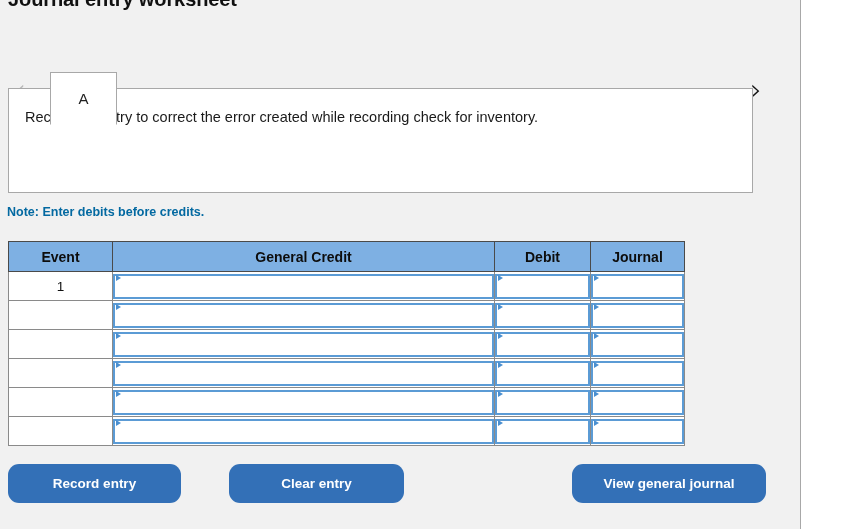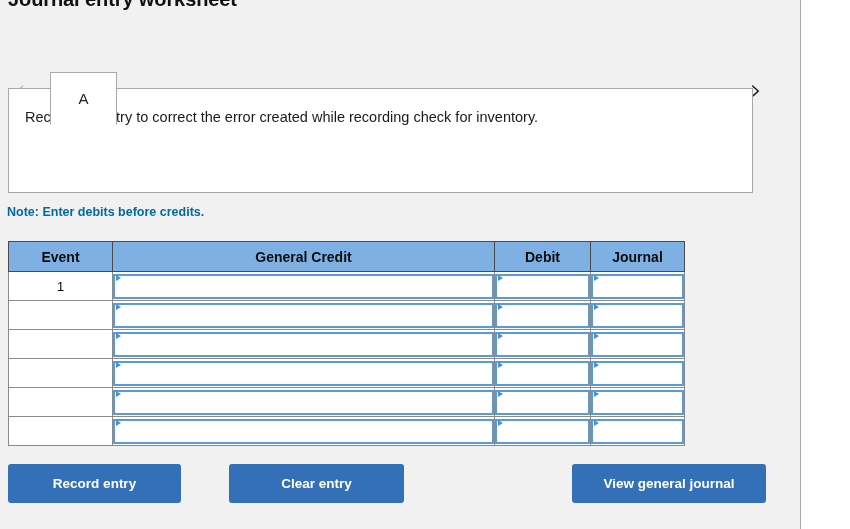--- a/index.html
+++ b/index.html
@@ -168,21 +168,21 @@
   
   .action-btn {
     position: absolute;
     top: 464px;
     height: 39px;
     background: #3370b7;
     color: #ffffff;
     font-size: 13.5px;
     font-weight: bold;
     border: none;
-    border-radius: 3px;
+    border-radius: 11px;
     cursor: pointer;
     font-family: "Liberation Sans", sans-serif;
     text-align: center;
     line-height: 39px;
     padding: 0;
   }
   #record-entry-button      { left: 8px;   width: 173px; }
   #clear-entry-button       { left: 229px; width: 175px; }
   #view-general-journal-btn { left: 572px; width: 194px; }
 </style>

